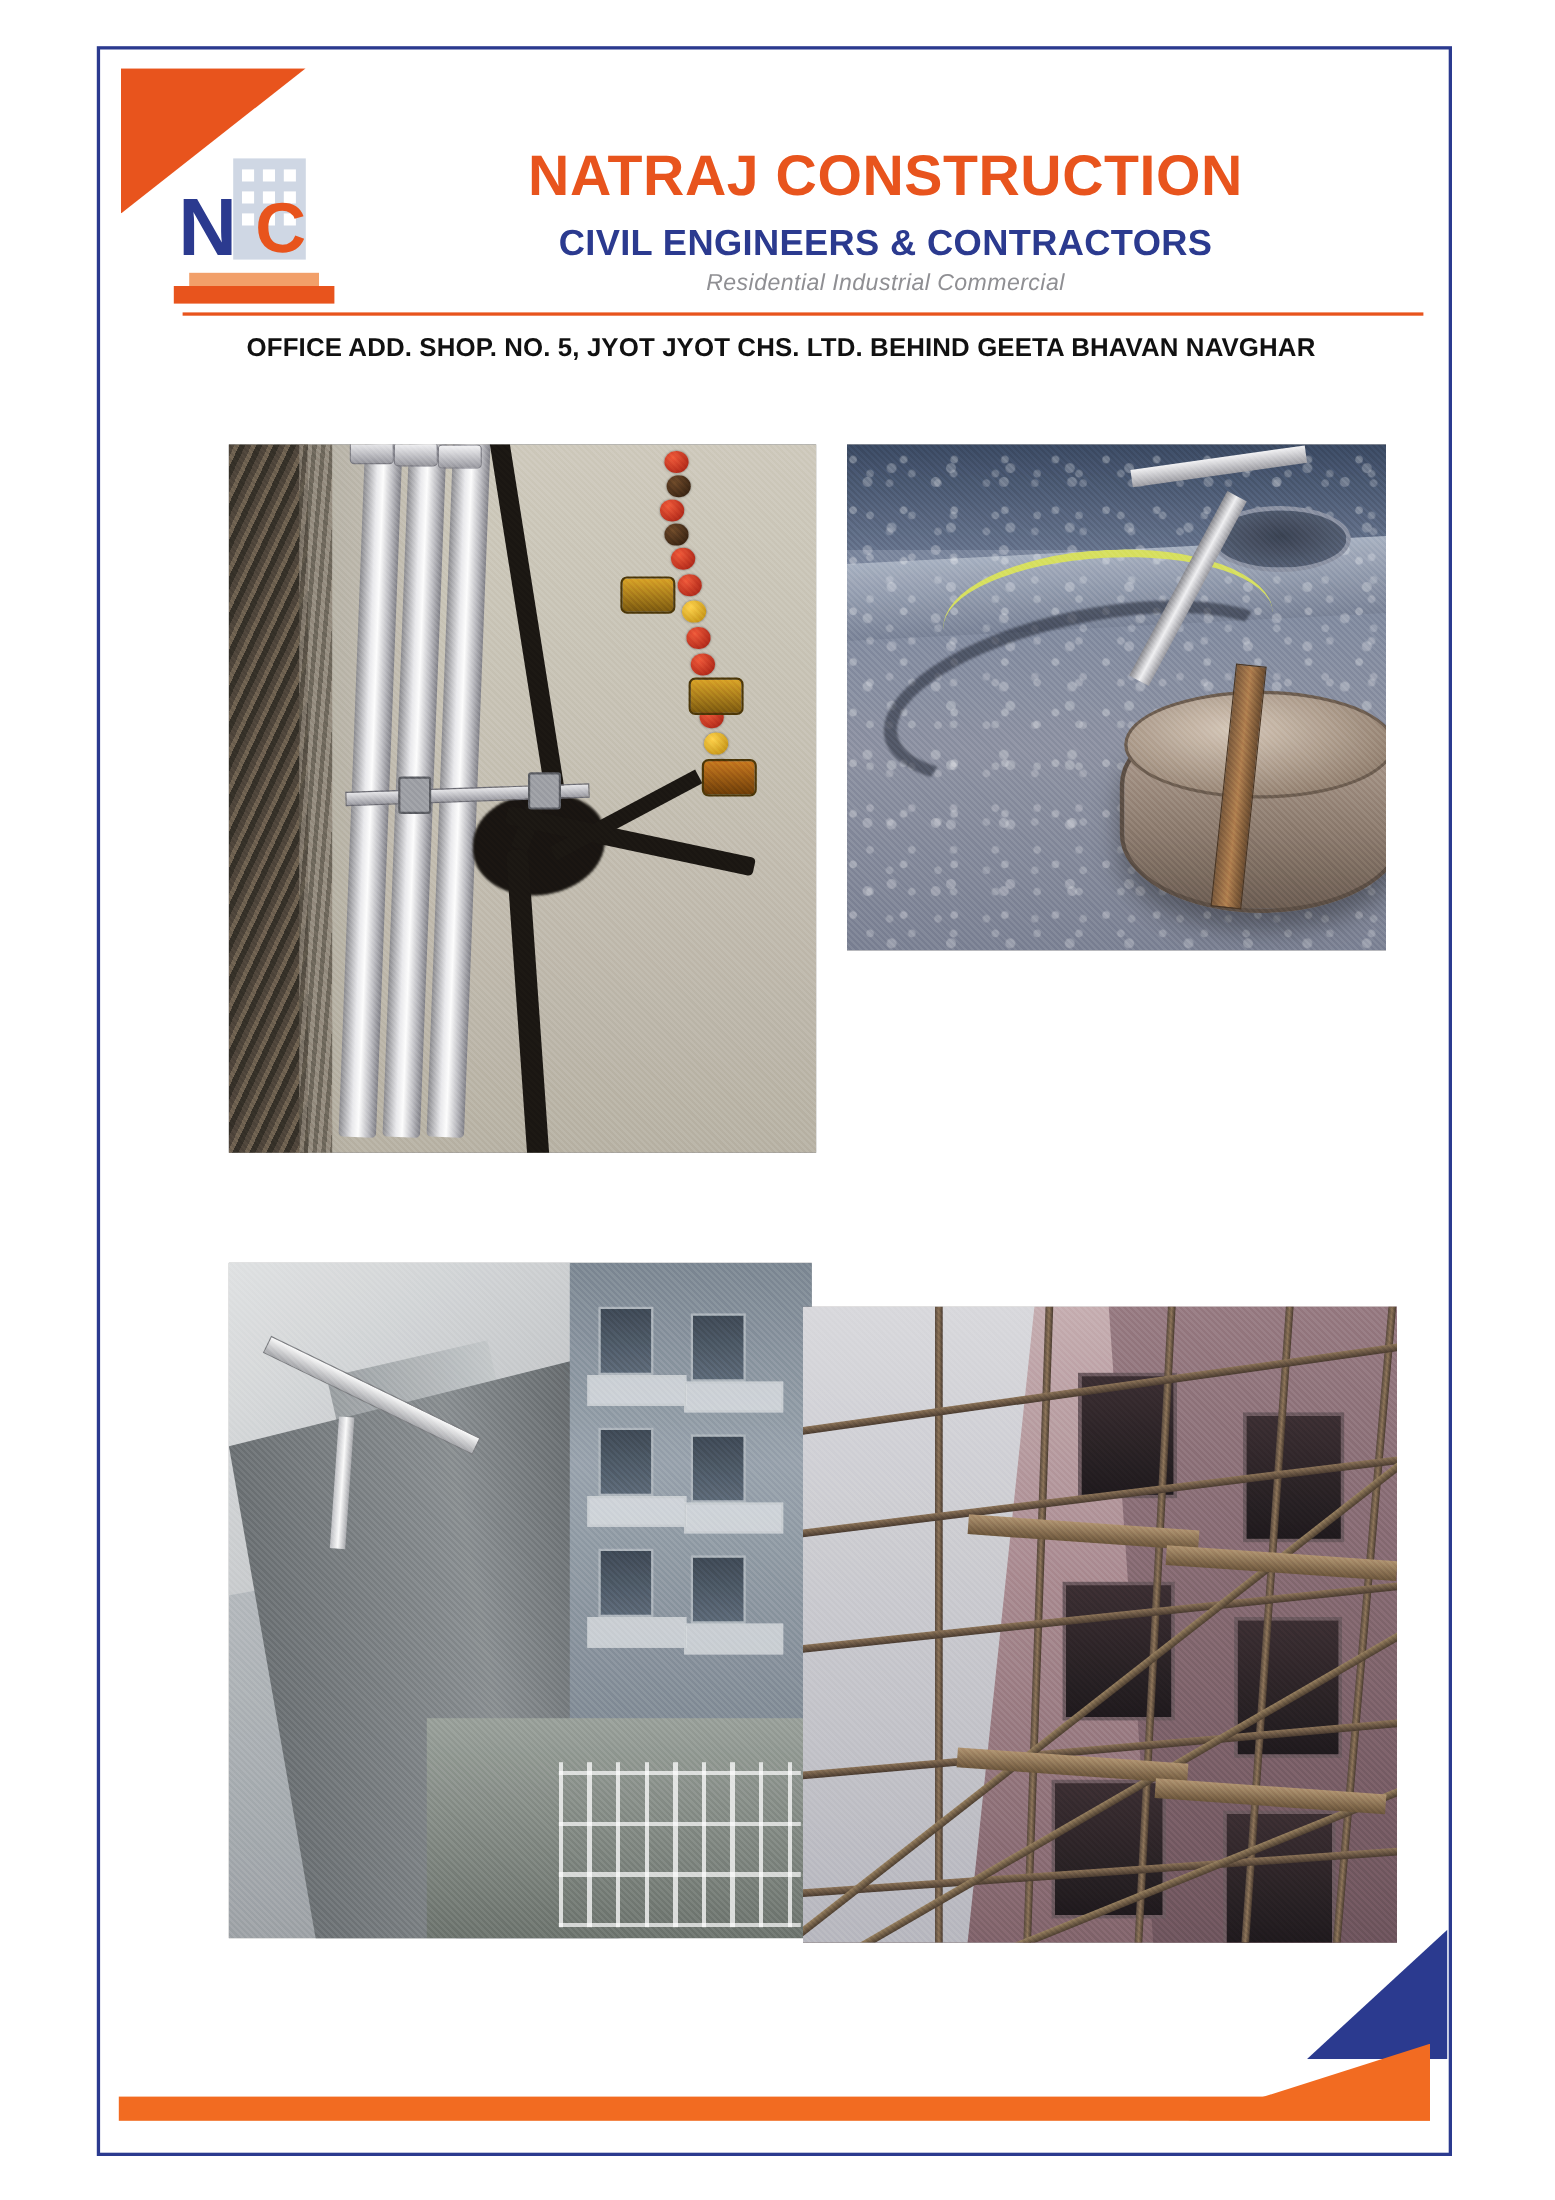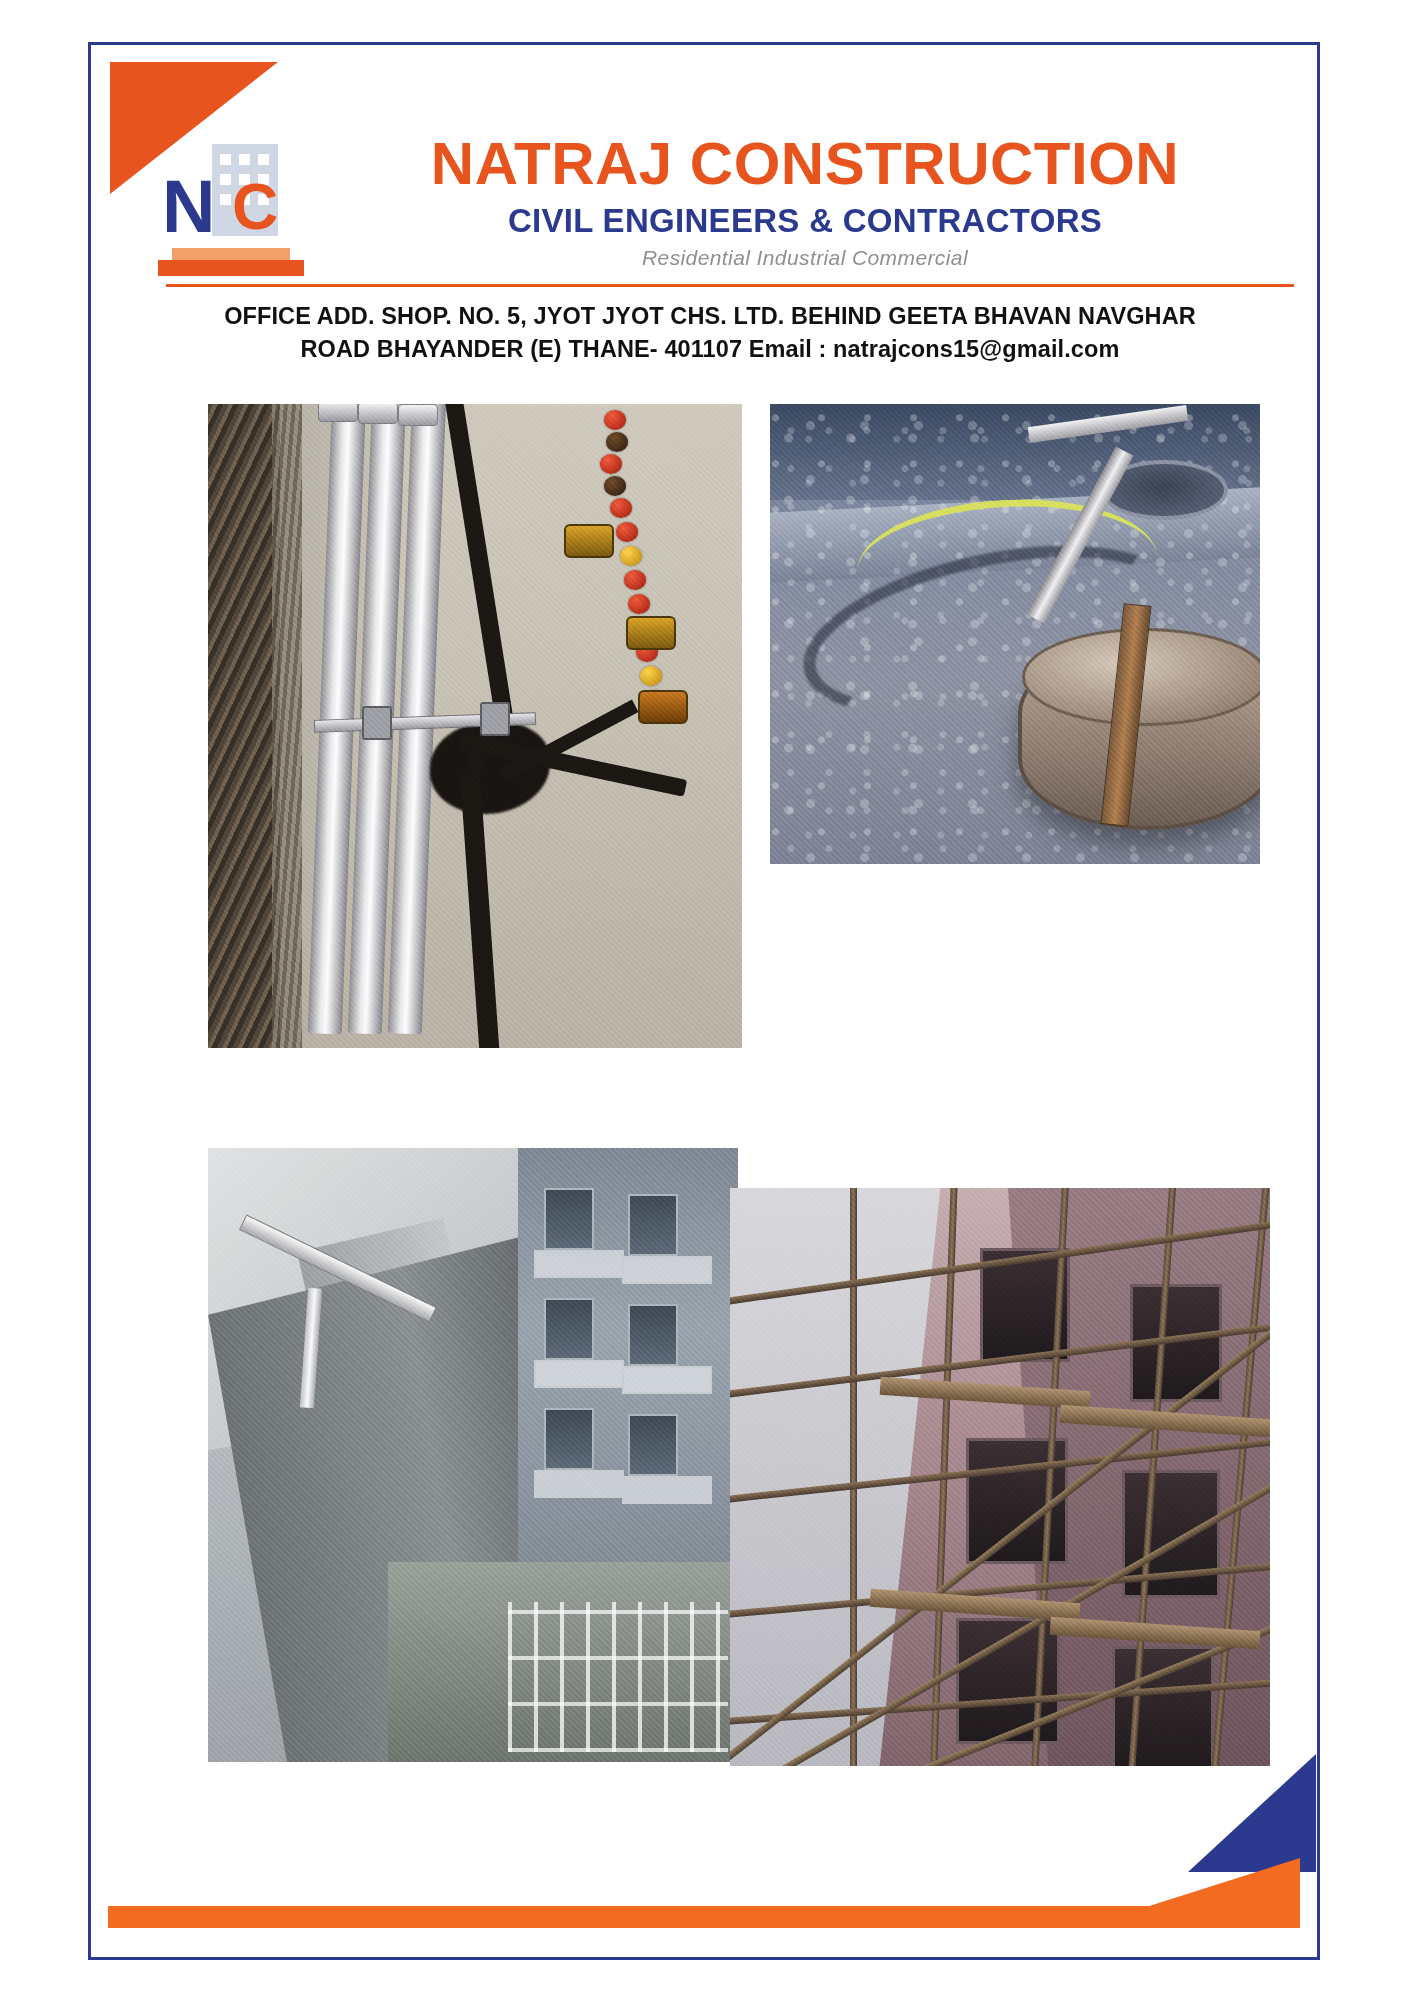--- a/index.html
+++ b/index.html
@@ -106,21 +106,21 @@
     height: 12px;
     background: #f2a06a;
   }
 
   .company-name {
     position: absolute;
     left: 200px;
     top: 72px;
     width: 990px;
     text-align: center;
-    font-size: 60px;
+    font-size: 52px;
     font-weight: bold;
     color: #e8541d;
     letter-spacing: 0.5px;
     line-height: 1;
   }
   .company-sub {
     position: absolute;
     left: 200px;
     top: 140px;
     width: 990px;
@@ -491,21 +491,20 @@
       <div class="logo-base"></div>
     </div>
 
     <div class="company-name">NATRAJ CONSTRUCTION</div>
     <div class="company-sub">CIVIL ENGINEERS &amp; CONTRACTORS</div>
     <div class="company-tag">Residential Industrial Commercial</div>
     <div class="rule"></div>
 
     <div class="address">
       <div>OFFICE ADD. SHOP. NO. 5, JYOT JYOT CHS. LTD. BEHIND GEETA BHAVAN NAVGHAR</div>
-      <div>ROAD BHAYANDER (E) THANE- 401107  Email : natrajcons15@gmail.com</div>
     </div>
   </div>
 
   <div class="photo" id="photo-pipes-crack">
     <div class="inner">
       <div class="p1-bg"></div>
       <div class="p1-rubble"></div>
       <div class="p1-rubble2"></div>
 
       <div class="p1-pipe a"></div>

